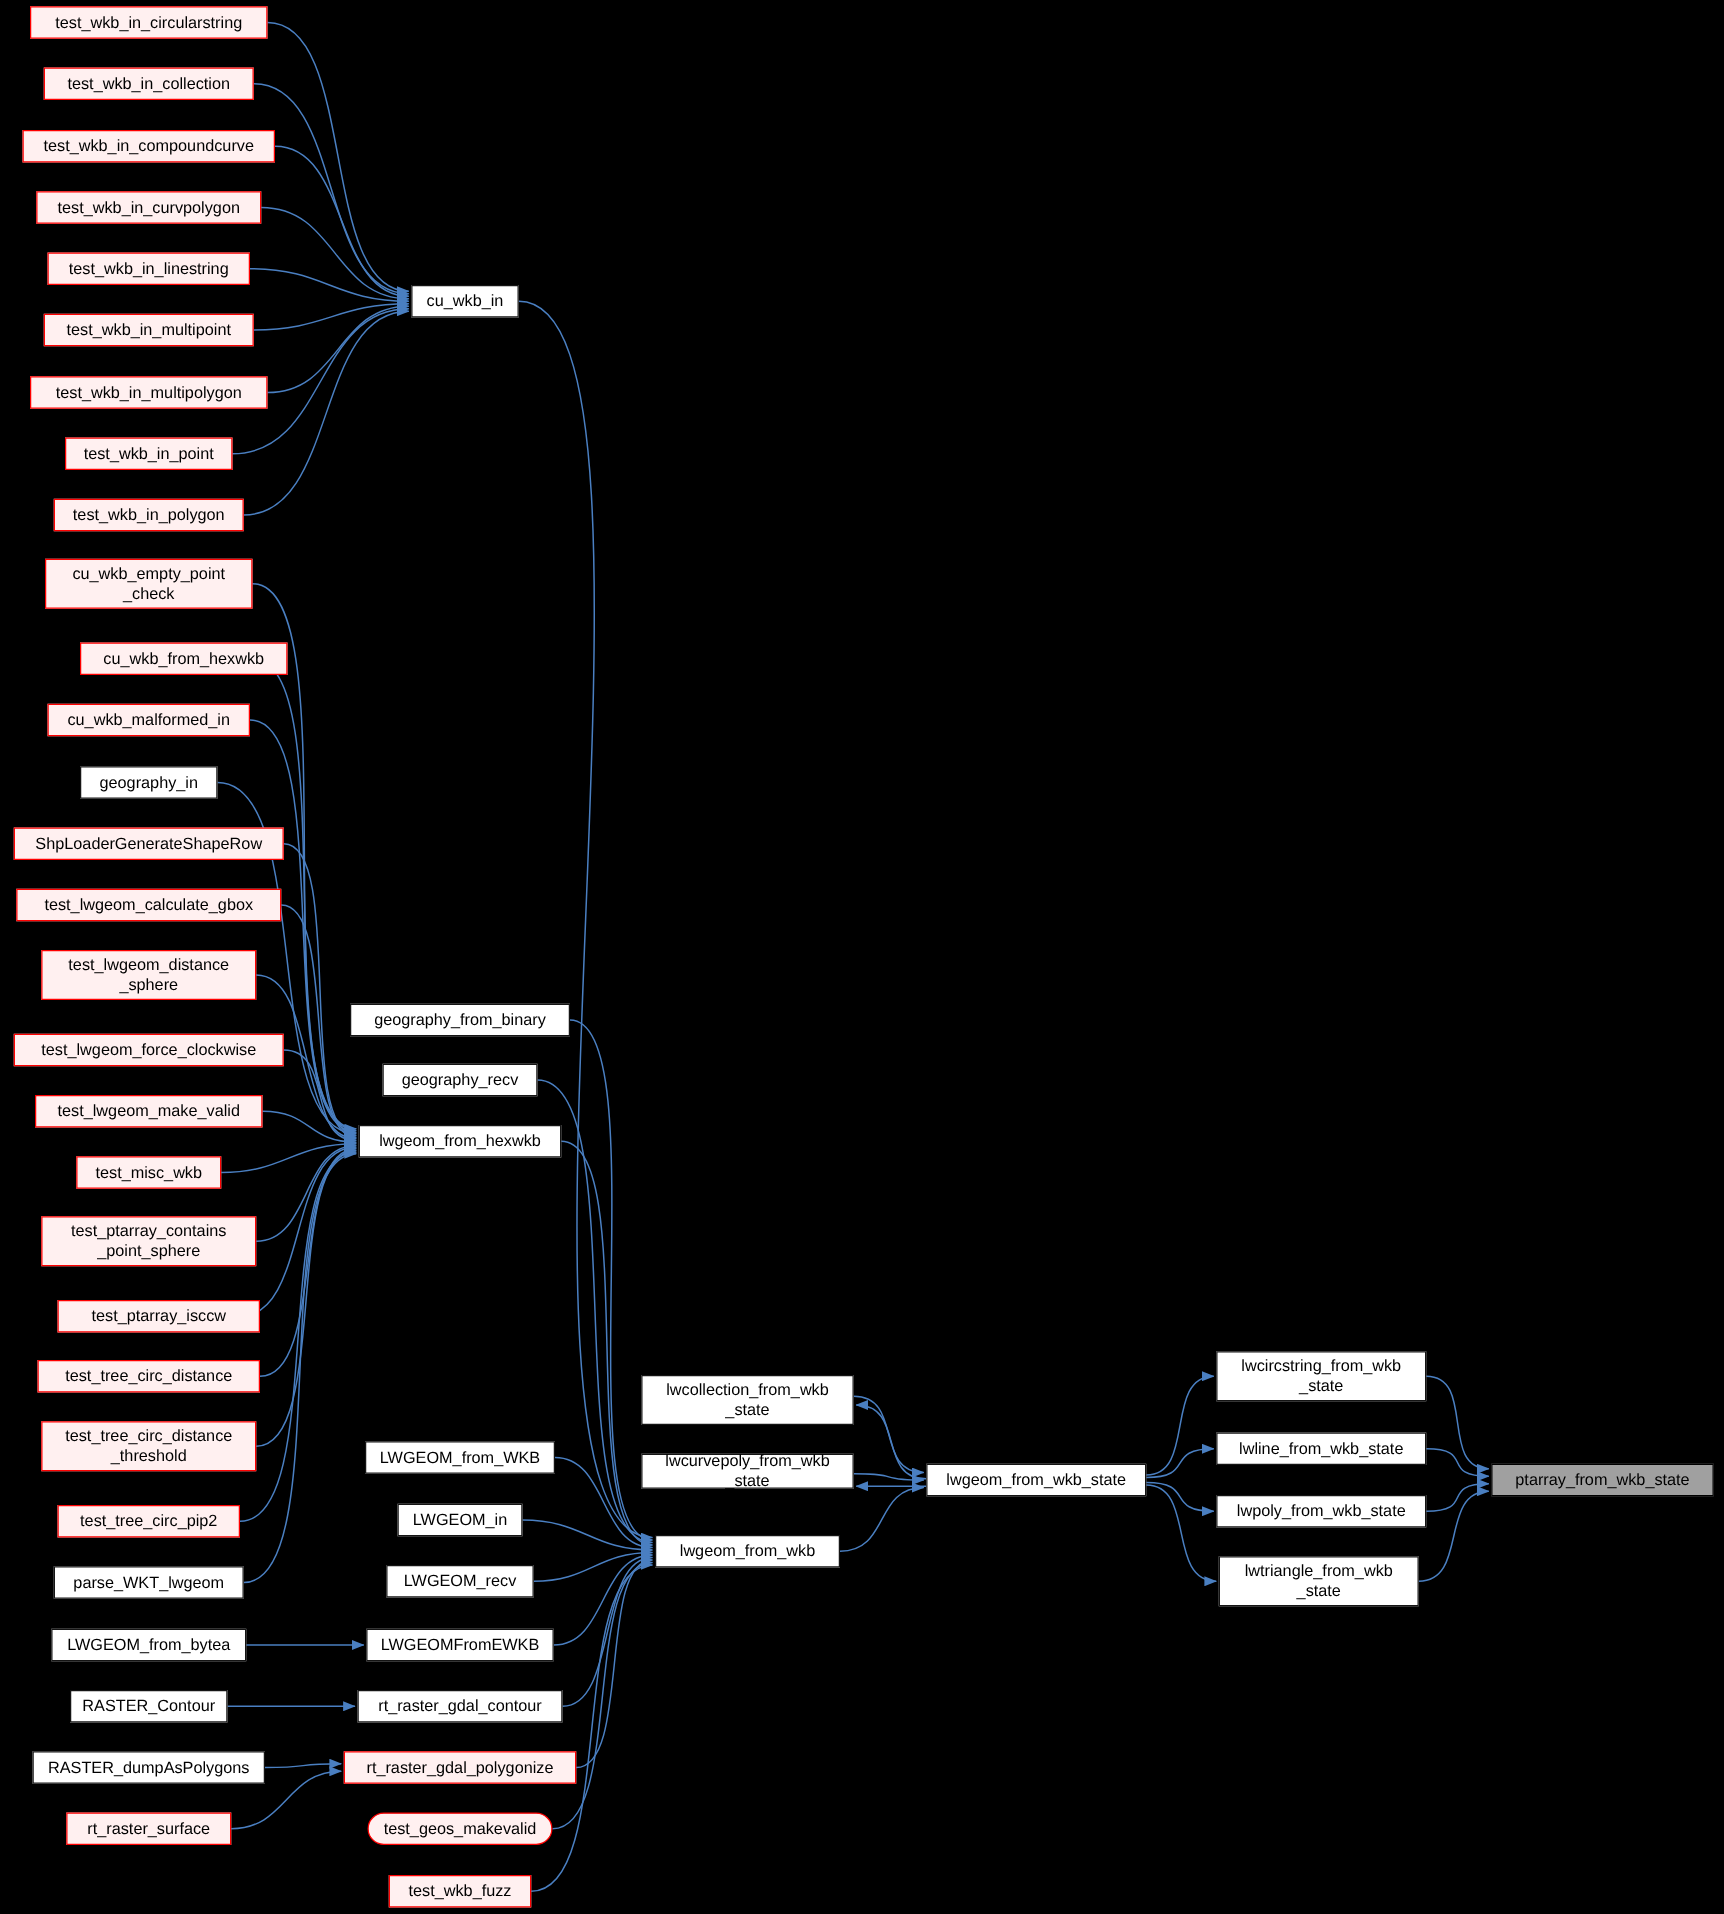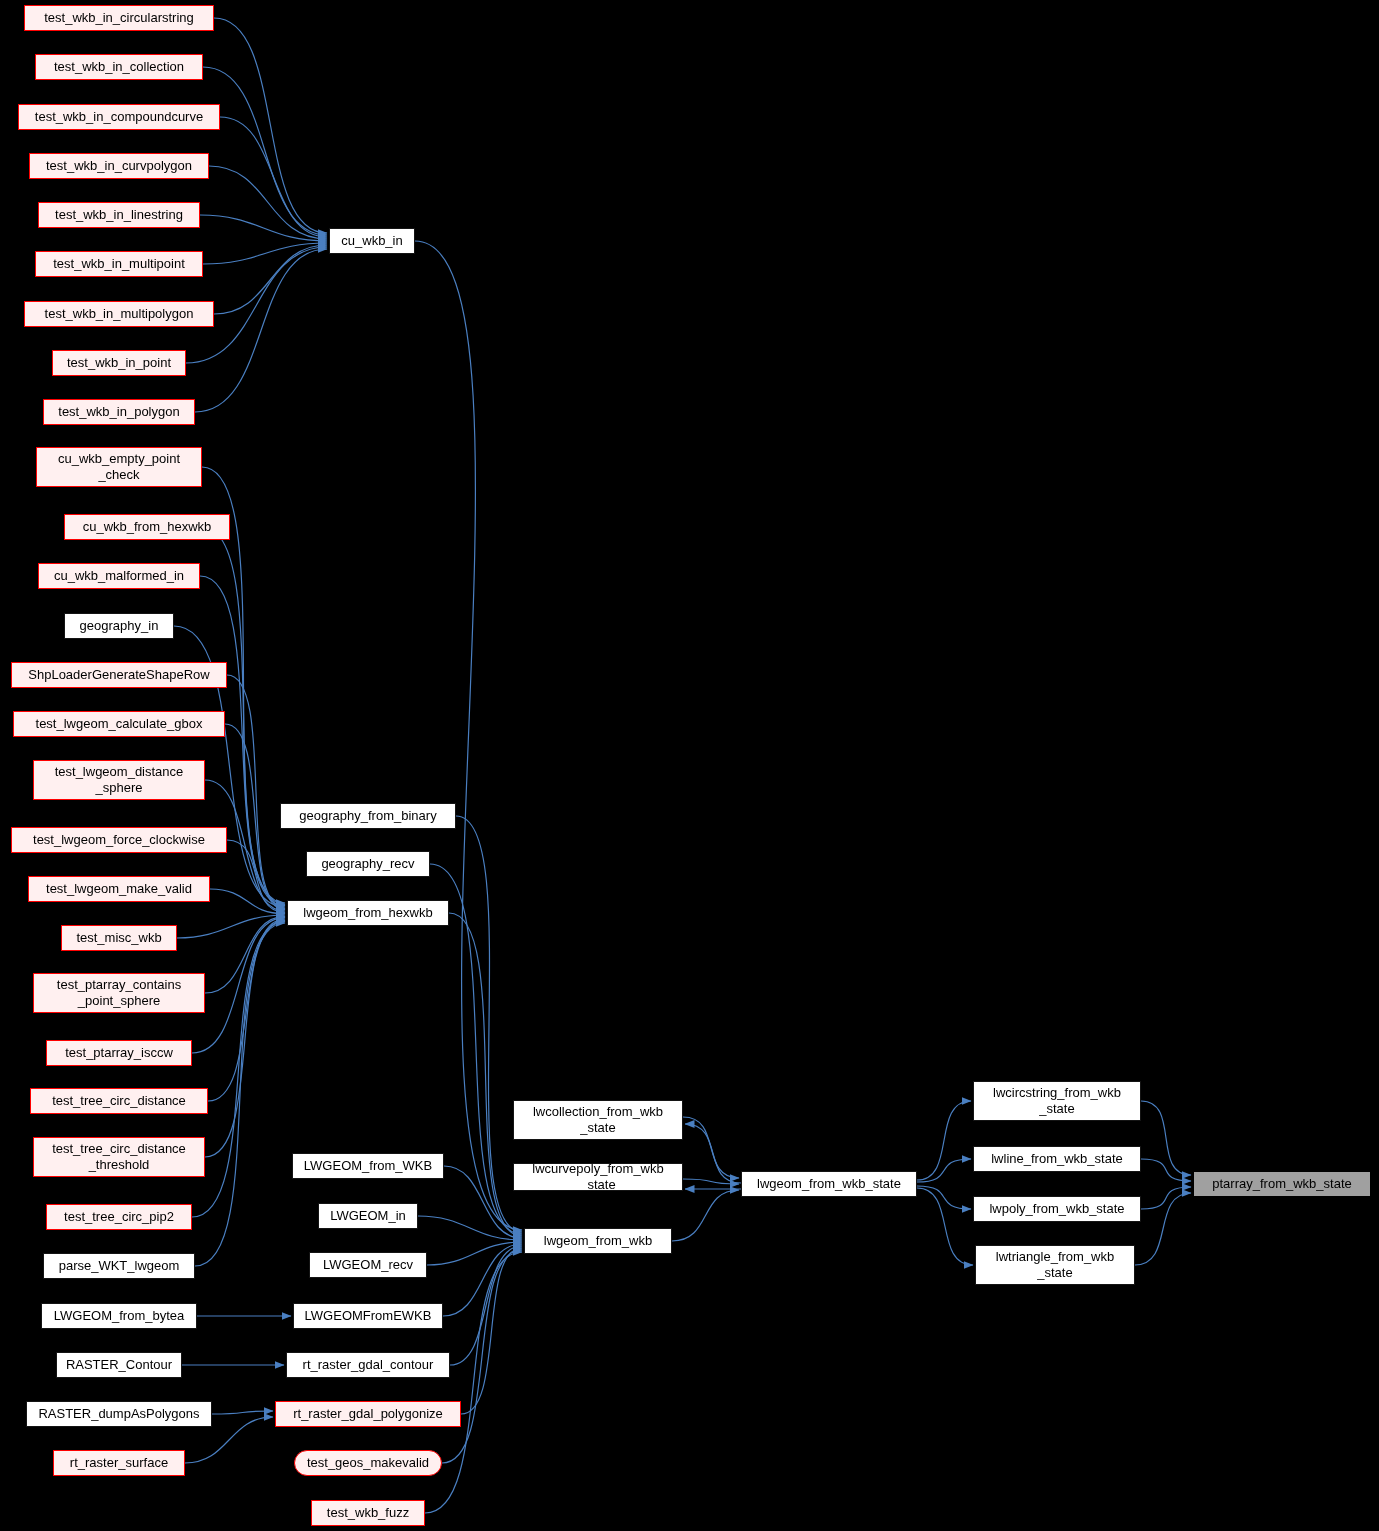--- a/index.html
+++ b/index.html
@@ -137,21 +137,21 @@
     <div class="node red" style="left: 28px; top: 876px; width: 182px; height: 26px;">
       <span>test_lwgeom_make_valid</span>
     </div>
     <div class="node red" style="left: 61px; top: 925px; width: 116px; height: 26px;">
       <span>test_misc_wkb</span>
     </div>
     <div class="node red" style="left: 33px; top: 973px; width: 172px; height: 40px;">
       <span>test_ptarray_contains</span>
       <span>_point_sphere</span>
     </div>
-    <div class="node red" style="left: 46px; top: 1040px; width: 146px; height: 26px;">
+    <div class="node red" style="left: 46px; top: 1040px; width: 162px; height: 26px;">
       <span>test_ptarray_isccw</span>
     </div>
     <div class="node red" style="left: 30px; top: 1088px; width: 178px; height: 26px;">
       <span>test_tree_circ_distance</span>
     </div>
     <div class="node red" style="left: 33px; top: 1137px; width: 172px; height: 40px;">
       <span>test_tree_circ_distance</span>
       <span>_threshold</span>
     </div>
     <div class="node red" style="left: 46px; top: 1204px; width: 146px; height: 26px;">

